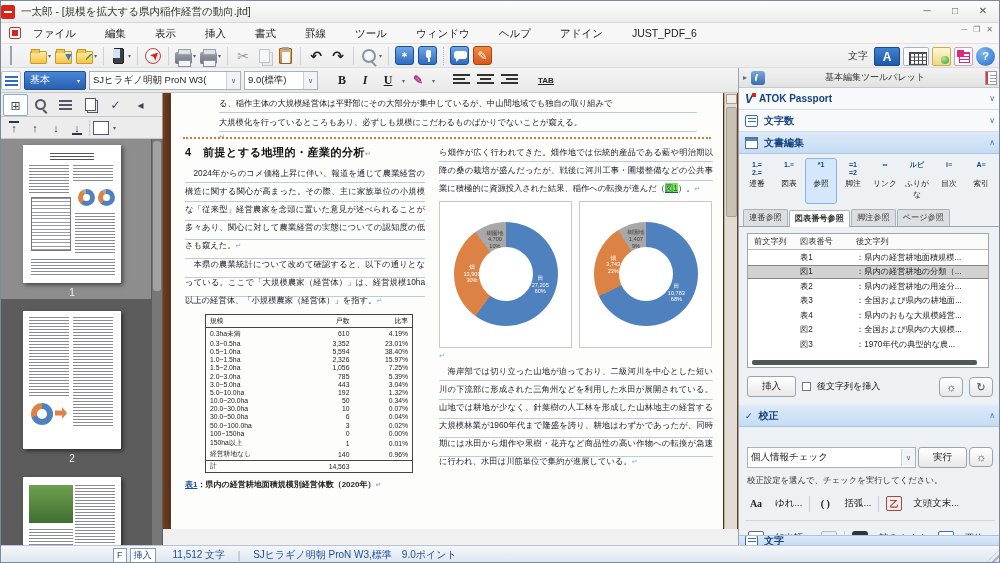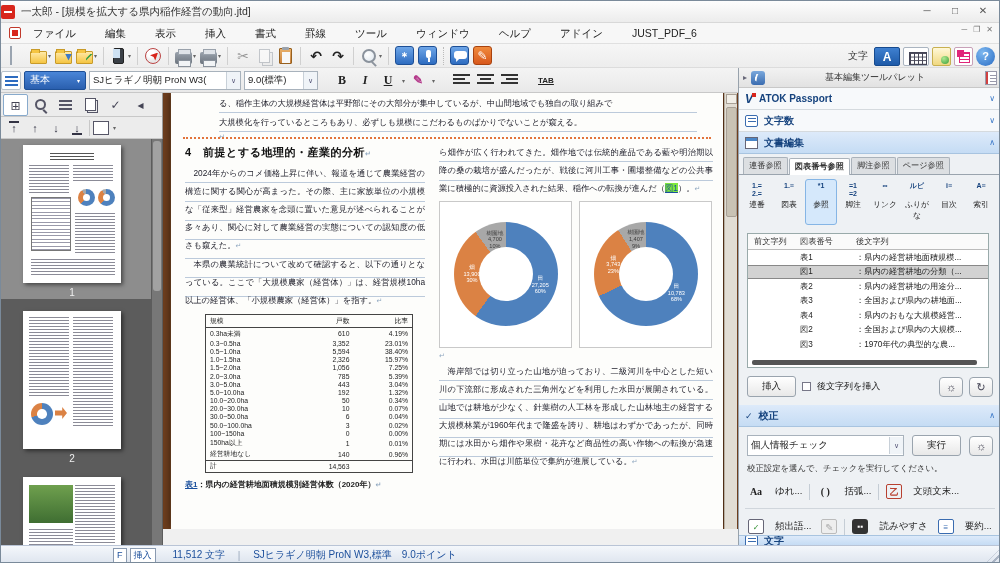--- a/index.html
+++ b/index.html
@@ -179,21 +179,21 @@
   .rrow .c1{width:52px;padding-left:6px;}
   .rrow .c2{width:56px;}
   .rrow .c3{flex:1;white-space:nowrap;overflow:hidden;}
   .rrow.sel{background:#d2d2d2;border-top:1px solid #888;border-bottom:1px solid #888;}
   #ref-hscroll{position:absolute;left:4px;bottom:2px;width:225px;height:5px;background:#555;border-radius:2px;}
   #ins-row{display:flex;align-items:center;margin:8px 8px 0 8px;gap:6px;}
   .pbtn{background:linear-gradient(#fff,#e8e8e8);border:1px solid #9aa4ae;border-radius:3px;font-size:9.5px;color:#222;padding:3px 14px;}
   .chk{width:9px;height:9px;border:1px solid #778;background:#fff;}
   #ins-row .cl{font-size:9px;color:#222;flex:1;}
   .roundbtn{width:24px;height:20px;background:linear-gradient(#fff,#e8e8e8);border:1px solid #9aa4ae;border-radius:4px;text-align:center;font-size:11px;color:#445;line-height:19px;}
-  #kousei-ctrl{display:flex;align-items:center;margin:8px 8px 0 8px;gap:8px;}
+  #kousei-ctrl{display:flex;align-items:flex-start;margin:20px 8px 0 8px;gap:2px;}
   #kousei-sel{flex:1;height:21px;}
   #kousei-hint{margin:7px 8px 0 8px;font-size:8.4px;color:#333;}
   .ktools{display:flex;align-items:center;margin:8px 6px 0 6px;gap:4px;}
   .ktool{display:flex;align-items:center;gap:11px;font-size:9.5px;color:#222;padding:2px 3px;}
   .kico{min-width:16px;height:15px;text-align:center;font-size:10px;line-height:15px;font-weight:bold;}
   .kico.serif{font-family:"Liberation Serif","DejaVu Serif",serif;}
   .kico.box{border:1px solid #b84030;color:#b84030;font-size:9px;border-radius:2px;}
   .kico.doc{border:1px solid #667;background:#fff;color:#2e8e2e;font-size:8px;border-radius:2px;}
   .kico.blue{border:1px solid #3a6cb0;background:#fff;color:#3a6cb0;font-size:8px;border-radius:2px;}
   .kico.dark{background:#333;color:#fff;font-size:8px;border-radius:3px;}
@@ -623,38 +623,38 @@
     <div class="psec">
       <span class="mojiico"></span>
       <span class="lbl">文字数</span>
       <span class="chev">∨</span>
     </div>
     <div class="psec open">
       <span class="bunshoico"></span>
       <span class="lbl">文書編集</span>
       <span class="chev">∧</span>
     </div>
-    <div id="ref-tabs">
-        <span class="rtab">連番参照</span>
-        <span class="rtab act">図表番号参照</span>
-        <span class="rtab">脚注参照</span>
-        <span class="rtab">ページ参照</span>
-      </div>
     <div id="doc-tools">
         <div class="dtool"><span class="ic">1.=
 2.=</span><span class="lb">連番</span></div>
         <div class="dtool"><span class="ic">1.≡</span><span class="lb">図表</span></div>
         <div class="dtool sel"><span class="ic">*1</span><span class="lb">参照</span></div>
         <div class="dtool"><span class="ic">=1
 =2</span><span class="lb">脚注</span></div>
         <div class="dtool"><span class="ic">∞</span><span class="lb">リンク</span></div>
         <div class="dtool"><span class="ic">ルビ</span><span class="lb">ふりがな</span></div>
         <div class="dtool"><span class="ic">i≡</span><span class="lb">目次</span></div>
         <div class="dtool"><span class="ic">A≡</span><span class="lb">索引</span></div>
       </div>
+    <div id="ref-tabs">
+        <span class="rtab">連番参照</span>
+        <span class="rtab act">図表番号参照</span>
+        <span class="rtab">脚注参照</span>
+        <span class="rtab">ページ参照</span>
+      </div>
     <div id="ref-table">
       <div id="ref-rows">
           <div class="rrow head">
             <span class="c1">前文字列</span>
             <span class="c2">図表番号</span>
             <span class="c3">後文字列</span>
           </div>
           <div class="rrow">
             <span class="c1"></span>
             <span class="c2">表1</span>

